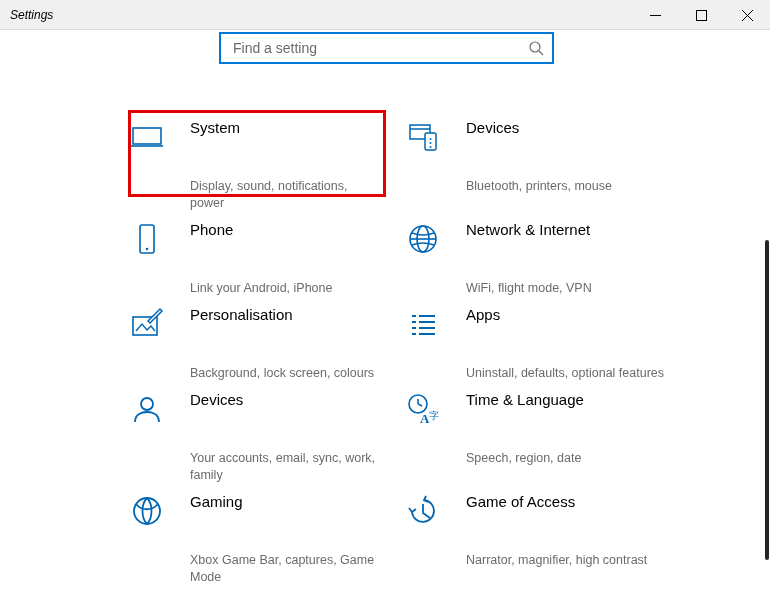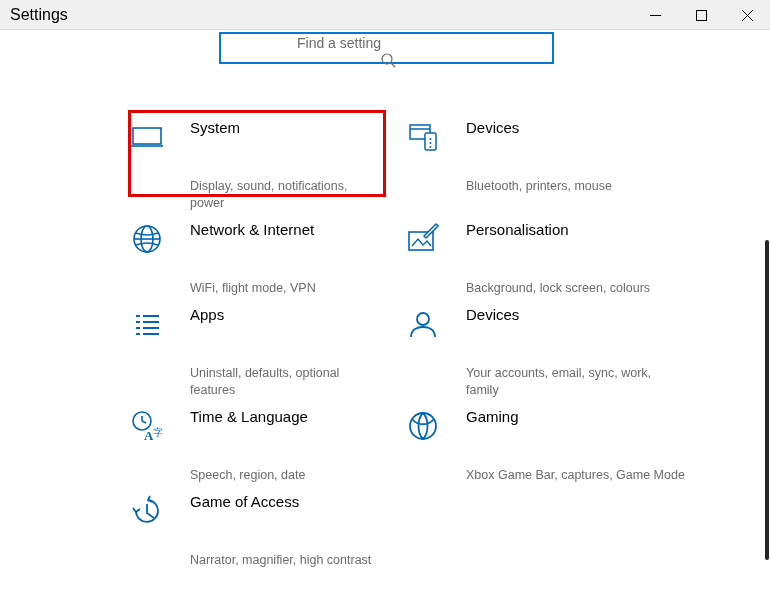--- a/index.html
+++ b/index.html
@@ -24,22 +24,23 @@
     height: 30px;
     background: #f0f0f0;
     border-bottom: 1px solid #d9d9d9;
     display: flex;
     align-items: center;
     justify-content: space-between;
     padding-left: 10px;
     box-sizing: border-box;
   }
   .titlebar .title {
-    font-size: 16px;
+    font-size: 12px;
     color: #000;
+    font-style: italic;
   }
   .win-controls {
     display: flex;
     height: 100%;
   }
   .win-btn {
     width: 46px;
     height: 30px;
     display: flex;
     align-items: center;
@@ -61,21 +62,20 @@
     left: 219px;
     top: 2px;
     width: 335px;
     height: 32px;
     background: #ffffff;
     border: 2px solid #0078d4;
     box-sizing: border-box;
     display: flex;
     align-items: center;
     padding: 0 8px 0 10px;
-    flex-direction: column;
   }
   .search-wrap input {
     flex: 1;
     border: none;
     outline: none;
     font-size: 14px;
     color: #000;
     background: transparent;
   }
   .search-wrap input::placeholder {
@@ -222,20 +222,34 @@
               <circle cx="24.5" cy="27" r="1" fill="#0066b4"></circle>
             </svg>
           </span>
         </div>
         <div class="text-col">
           <div class="cat-title">Devices</div>
           <div class="cat-desc">Bluetooth, printers, mouse</div>
         </div>
       </div>
 
+      <div class="cat">
+        <div class="icon-col">
+          <span>
+            <svg width="34" height="34" viewBox="0 0 34 34" fill="none">
+              <rect x="10" y="3" width="14" height="28" rx="2" stroke="#0066b4" stroke-width="1.6"></rect>
+              <circle cx="17" cy="27" r="1.3" fill="#0066b4"></circle>
+            </svg>
+          </span>
+        </div>
+        <div class="text-col">
+          <div class="cat-title">Phone</div>
+          <div class="cat-desc">Link your Android, iPhone</div>
+        </div>
+      </div>
 
       <div class="cat">
         <div class="icon-col">
           <span>
             <svg width="34" height="34" viewBox="0 0 34 34" fill="none">
               <circle cx="17" cy="17" r="13" stroke="#0066b4" stroke-width="1.6"></circle>
               <ellipse cx="17" cy="17" rx="6" ry="13" stroke="#0066b4" stroke-width="1.6"></ellipse>
               <line x1="4" y1="17" x2="30" y2="17" stroke="#0066b4" stroke-width="1.6"></line>
               <path d="M6 11 Q17 15 28 11" stroke="#0066b4" stroke-width="1.4" fill="none"></path>
               <path d="M6 23 Q17 19 28 23" stroke="#0066b4" stroke-width="1.4" fill="none"></path>

